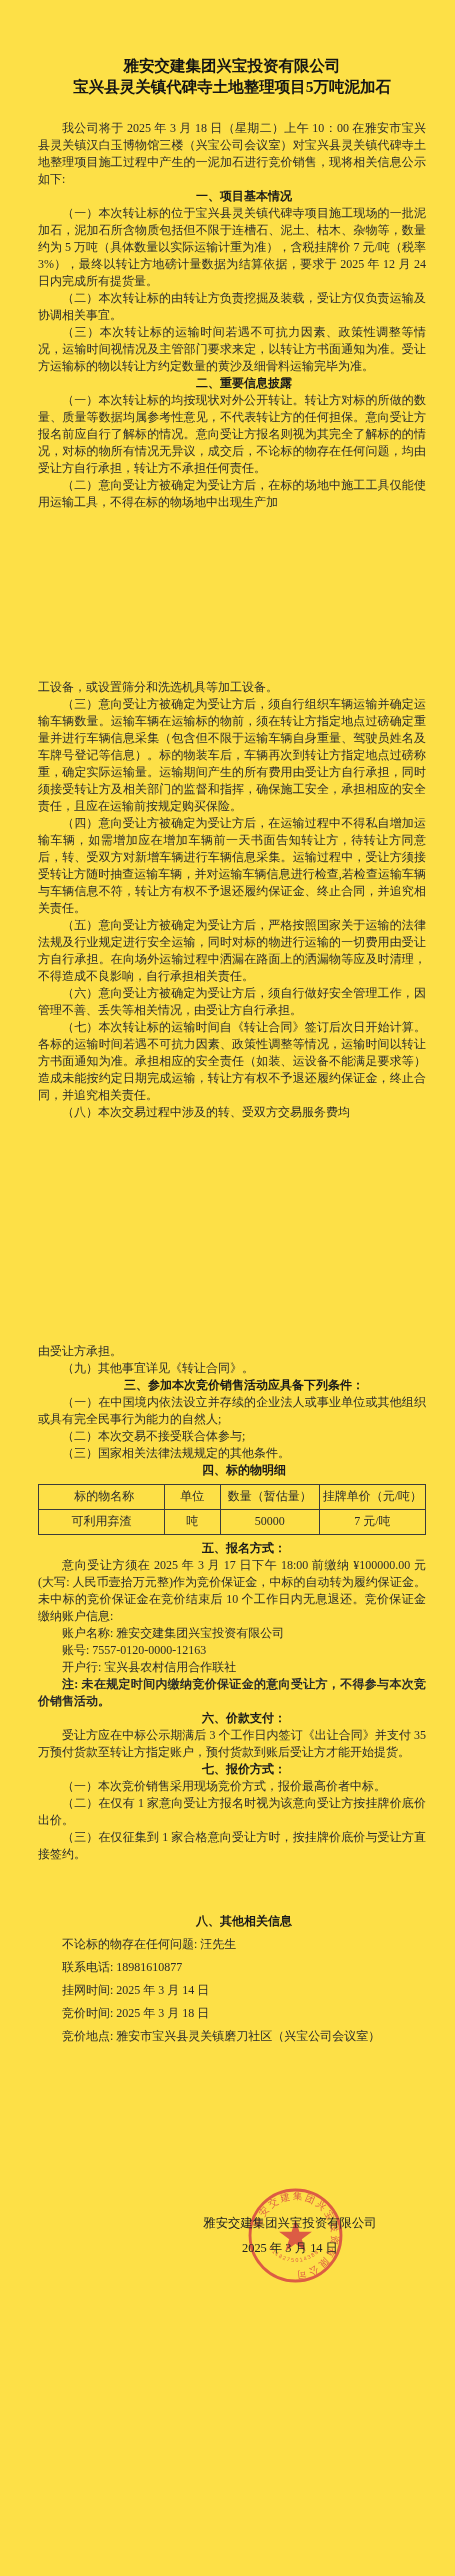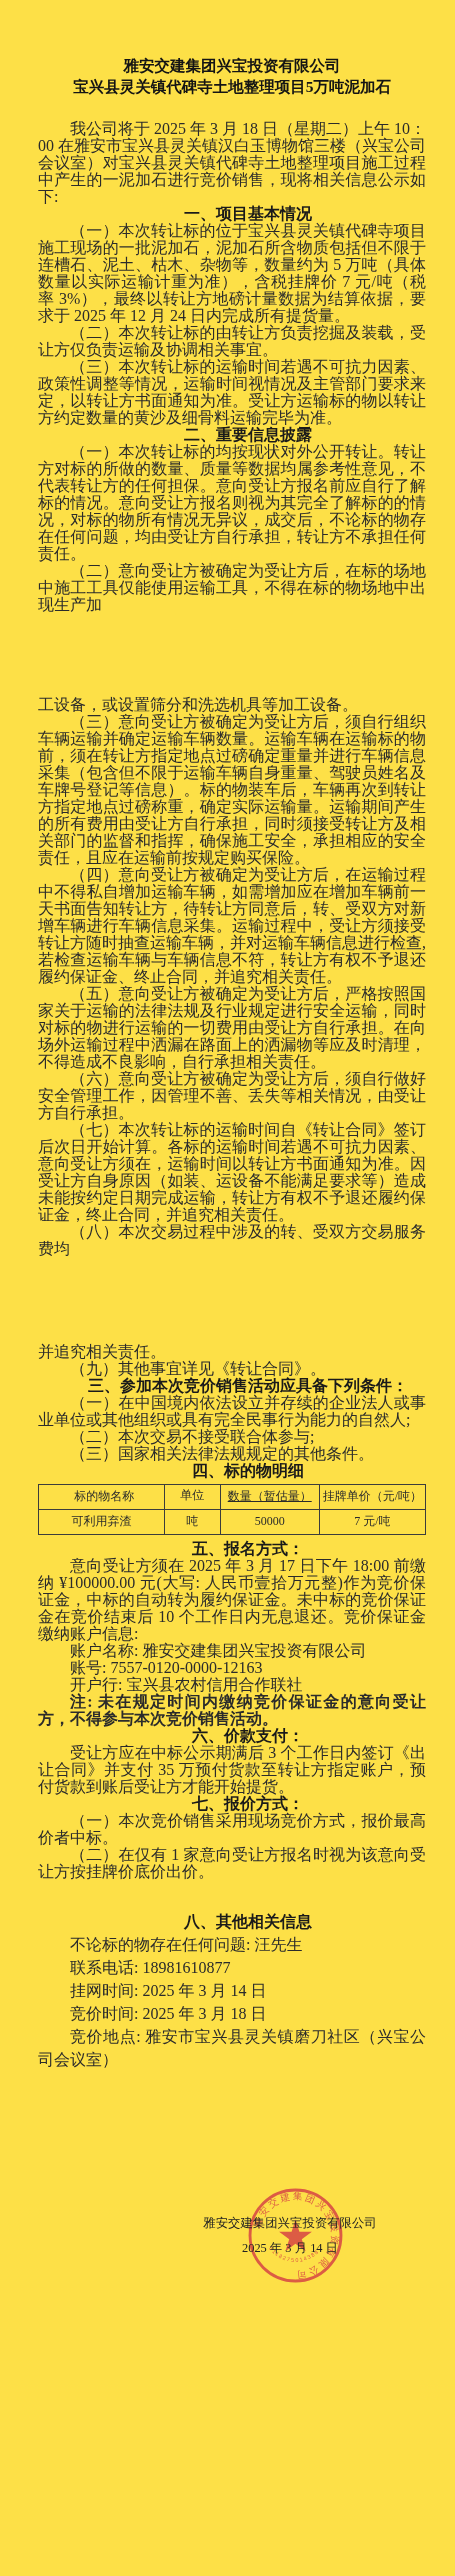--- a/index.html
+++ b/index.html
@@ -3,43 +3,43 @@
 <meta charset="utf-8">
 <style>
   html,body { margin:0; padding:0; background:#ffffff; }
   #doc {
     position:relative; width:456px; height:2576px;
     background:#fde047; overflow:hidden;
     font-family:"Liberation Serif", serif; color:#2b2b2b;
   }
   .page { position:absolute; left:0; width:456px; box-sizing:border-box; padding:0 30px 0 38px; }
   .page-1 { top:56px; }
-  .page-2 { top:696px; }
+  .page-2 { top:679px; }
   .page-3 { top:1343px; }
   .page-4 { top:1910px; }
 
-  .blk { margin:0; font-size:16px; line-height:17px; text-align:justify; }
+  .blk { margin:0; font-size:12px; line-height:17px; text-align:justify; }
   .title { font-weight:bold; font-size:15.5px; line-height:20.7px; text-align:center; text-indent:0; color:#141414; }
   .para, .note, .heading, .line { text-indent:2em; }
   .cont { text-indent:0; }
   .heading { font-weight:bold; font-family:"Liberation Sans", sans-serif; color:#1a1a1a; text-align:center; }
   .note { font-weight:bold; }
   .line { text-align:left; }
   .title + .para { margin-top:23px; }
 
   .page-4 .blk { line-height:23px; }
 
   table.subject-table { width:100%; border-collapse:collapse; margin:4.6px 0 4.6px 0; table-layout:fixed; }
   table.subject-table th, table.subject-table td {
     border:1.1px solid #3c3c3c; font-weight:normal; font-size:12px;
     text-align:center; padding:4.6px 2.3px; line-height:15px;
   }
   table.subject-table th:nth-child(1){ width:32%;padding-left:8px; }
-  table.subject-table th:nth-child(2){ width:14%;font-family:Liberation Mono, monospace; }
-  table.subject-table th:nth-child(3){ width:26%;text-decoration:underline; }
+  table.subject-table th:nth-child(2){ width:14%; }
+  table.subject-table th:nth-child(3){ width:26%; }
   table.subject-table th:nth-child(4){ width:28%;text-align:center; }
 
   #signature { position:absolute; top:2214px; left:194px; width:192px; text-align:center; font-size:12.4px; line-height:19.5px; z-index:2; color:#222; }
   #signature .sig-date { margin-top:5.2px; }
   #stamp { position:absolute; top:2186px; left:246px; width:99px; height:99px; z-index:1; opacity:0.88; }
 </style>
 </head>
 <body>
 
 <div id="doc">
@@ -55,25 +55,25 @@
         <p class="blk heading">二、重要信息披露</p>
         <p class="blk para">（一）本次转让标的均按现状对外公开转让。转让方对标的所做的数量、质量等数据均属参考性意见，不代表转让方的任何担保。意向受让方报名前应自行了解标的情况。意向受让方报名则视为其完全了解标的的情况，对标的物所有情况无异议，成交后，不论标的物存在任何问题，均由受让方自行承担，转让方不承担任何责任。</p>
         <p class="blk para">（二）意向受让方被确定为受让方后，在标的场地中施工工具仅能使用运输工具，不得在标的物场地中出现生产加</p>
       </section>
       <section class="page page-2">
         <p class="blk cont">工设备，或设置筛分和洗选机具等加工设备。</p>
         <p class="blk para">（三）意向受让方被确定为受让方后，须自行组织车辆运输并确定运输车辆数量。运输车辆在运输标的物前，须在转让方指定地点过磅确定重量并进行车辆信息采集（包含但不限于运输车辆自身重量、驾驶员姓名及车牌号登记等信息）。标的物装车后，车辆再次到转让方指定地点过磅称重，确定实际运输量。运输期间产生的所有费用由受让方自行承担，同时须接受转让方及相关部门的监督和指挥，确保施工安全，承担相应的安全责任，且应在运输前按规定购买保险。</p>
         <p class="blk para">（四）意向受让方被确定为受让方后，在运输过程中不得私自增加运输车辆，如需增加应在增加车辆前一天书面告知转让方，待转让方同意后，转、受双方对新增车辆进行车辆信息采集。运输过程中，受让方须接受转让方随时抽查运输车辆，并对运输车辆信息进行检查,若检查运输车辆与车辆信息不符，转让方有权不予退还履约保证金、终止合同，并追究相关责任。</p>
         <p class="blk para">（五）意向受让方被确定为受让方后，严格按照国家关于运输的法律法规及行业规定进行安全运输，同时对标的物进行运输的一切费用由受让方自行承担。在向场外运输过程中洒漏在路面上的洒漏物等应及时清理，不得造成不良影响，自行承担相关责任。</p>
         <p class="blk para">（六）意向受让方被确定为受让方后，须自行做好安全管理工作，因管理不善、丢失等相关情况，由受让方自行承担。</p>
-        <p class="blk para">（七）本次转让标的运输时间自《转让合同》签订后次日开始计算。各标的运输时间若遇不可抗力因素、意向受让方须在，运输时间以转让方书面通知为准。因受让方自身原因（如装、运设备不能满足要求等）造成未能按约定日期完成运输，转让方有权不予退还履约保证金，终止合同，并追究相关责任。</p>
+        <p class="blk para">（七）本次转让标的运输时间自《转让合同》签订后次日开始计算。各标的运输时间若遇不可抗力因素、政策性调整等情况，运输时间以转让方书面通知为准。承担相应的安全责任（如装、运设备不能满足要求等）造成未能按约定日期完成运输，转让方有权不予退还履约保证金，终止合同，并追究相关责任。</p>
         <p class="blk para">（八）本次交易过程中涉及的转、受双方交易服务费均</p>
       </section>
       <section class="page page-3">
-        <p class="blk cont">并追究相关责任。</p>
+        <p class="blk cont">由受让方承担。</p>
         <p class="blk para">（九）其他事宜详见《转让合同》。</p>
         <p class="blk heading">三、参加本次竞价销售活动应具备下列条件：</p>
         <p class="blk para">（一）在中国境内依法设立并存续的企业法人或事业单位或其他组织或具有完全民事行为能力的自然人;</p>
         <p class="blk para">（二）本次交易不接受联合体参与;</p>
         <p class="blk para">（三）国家相关法律法规规定的其他条件。</p>
         <p class="blk heading">四、标的物明细</p>
         <table class="subject-table">
           <tbody>
             <tr>
               <th>标的物名称</th>
@@ -93,20 +93,21 @@
         <p class="blk para">意向受让方须在 2025 年 3 月 17 日下午 18:00 前缴纳 ¥100000.00 元(大写: 人民币壹拾万元整)作为竞价保证金，中标的自动转为履约保证金。未中标的竞价保证金在竞价结束后 10 个工作日内无息退还。竞价保证金缴纳账户信息:</p>
         <p class="blk line">账户名称: 雅安交建集团兴宝投资有限公司</p>
         <p class="blk line">账号: 7557-0120-0000-12163</p>
         <p class="blk line">开户行: 宝兴县农村信用合作联社</p>
         <p class="blk note">注: 未在规定时间内缴纳竞价保证金的意向受让方，不得参与本次竞价销售活动。</p>
         <p class="blk heading">六、价款支付：</p>
         <p class="blk para">受让方应在中标公示期满后 3 个工作日内签订《出让合同》并支付 35 万预付货款至转让方指定账户，预付货款到账后受让方才能开始提货。</p>
         <p class="blk heading">七、报价方式：</p>
         <p class="blk para">（一）本次竞价销售采用现场竞价方式，报价最高价者中标。</p>
         <p class="blk para">（二）在仅有 1 家意向受让方报名时视为该意向受让方按挂牌价底价出价。</p>
+        <p class="blk para">（三）在仅征集到 1 家合格意向受让方时，按挂牌价底价与受让方直接签约。</p>
       </section>
       <section class="page page-4">
         <p class="blk heading">八、其他相关信息</p>
         <p class="blk line">不论标的物存在任何问题: 汪先生</p>
         <p class="blk line">联系电话:  18981610877</p>
         <p class="blk line">挂网时间: 2025 年 3 月 14 日</p>
         <p class="blk line">竞价时间: 2025 年 3 月 18 日</p>
         <p class="blk para">竞价地点: 雅安市宝兴县灵关镇磨刀社区（兴宝公司会议室）</p>
       </section>
     </div>

